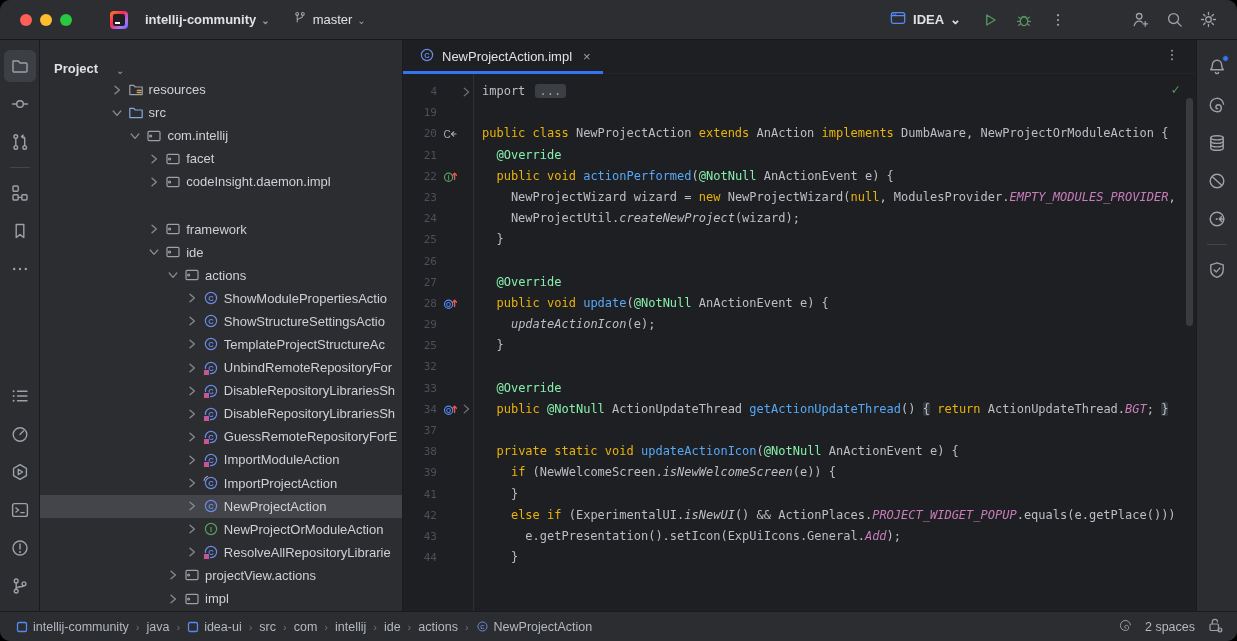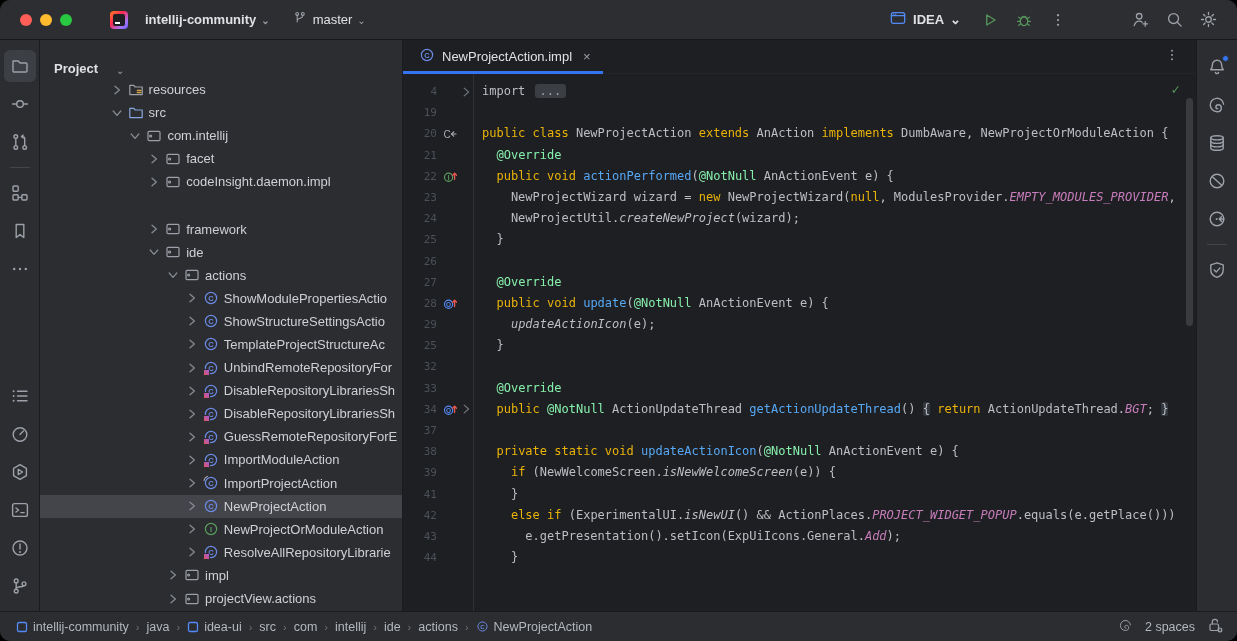--- a/index.html
+++ b/index.html
@@ -571,35 +571,35 @@
               <svg width="16" height="16" viewBox="0 0 16 16" fill="none" stroke="#9DA0A8" stroke-width="1.2" stroke-linecap="round" stroke-linejoin="round">
                 <path d="M6 4.2 10.4 8 6 11.8" stroke="#868A91" stroke-width="1.3"></path>
               </svg>
             </span>
             <span class="t-icon">
               <svg width="16" height="16" viewBox="0 0 16 16" fill="none" stroke="#9DA0A8" stroke-width="1.2" stroke-linecap="round" stroke-linejoin="round">
                 <rect x="2" y="3.4" width="12" height="9.2" rx="1.2"></rect>
                 <circle cx="4.6" cy="8" r="1"></circle>
               </svg>
             </span>
-            <span class="t-label">impl</span>
+            <span class="t-label">projectView.actions</span>
           </div>
           <div class="trow" style="padding-left: 125px;">
             <span class="t-chev">
               <svg width="16" height="16" viewBox="0 0 16 16" fill="none" stroke="#9DA0A8" stroke-width="1.2" stroke-linecap="round" stroke-linejoin="round">
                 <path d="M6 4.2 10.4 8 6 11.8" stroke="#868A91" stroke-width="1.3"></path>
               </svg>
             </span>
             <span class="t-icon">
               <svg width="16" height="16" viewBox="0 0 16 16" fill="none" stroke="#9DA0A8" stroke-width="1.2" stroke-linecap="round" stroke-linejoin="round">
                 <rect x="2" y="3.4" width="12" height="9.2" rx="1.2"></rect>
                 <circle cx="4.6" cy="8" r="1"></circle>
               </svg>
             </span>
-            <span class="t-label">projectView.actions</span>
+            <span class="t-label">impl</span>
           </div>
           <div class="trow" style="padding-left: 125px; margin-top: 19px;">
             <span class="t-chev">
               <svg width="16" height="16" viewBox="0 0 16 16" fill="none" stroke="#9DA0A8" stroke-width="1.2" stroke-linecap="round" stroke-linejoin="round">
                 <path d="M6 4.2 10.4 8 6 11.8" stroke="#868A91" stroke-width="1.3"></path>
               </svg>
             </span>
             <span class="t-icon">
               <svg width="16" height="16" viewBox="0 0 16 16" fill="none" stroke="#9DA0A8" stroke-width="1.2" stroke-linecap="round" stroke-linejoin="round">
                 <rect x="2" y="3.4" width="12" height="9.2" rx="1.2"></rect>

